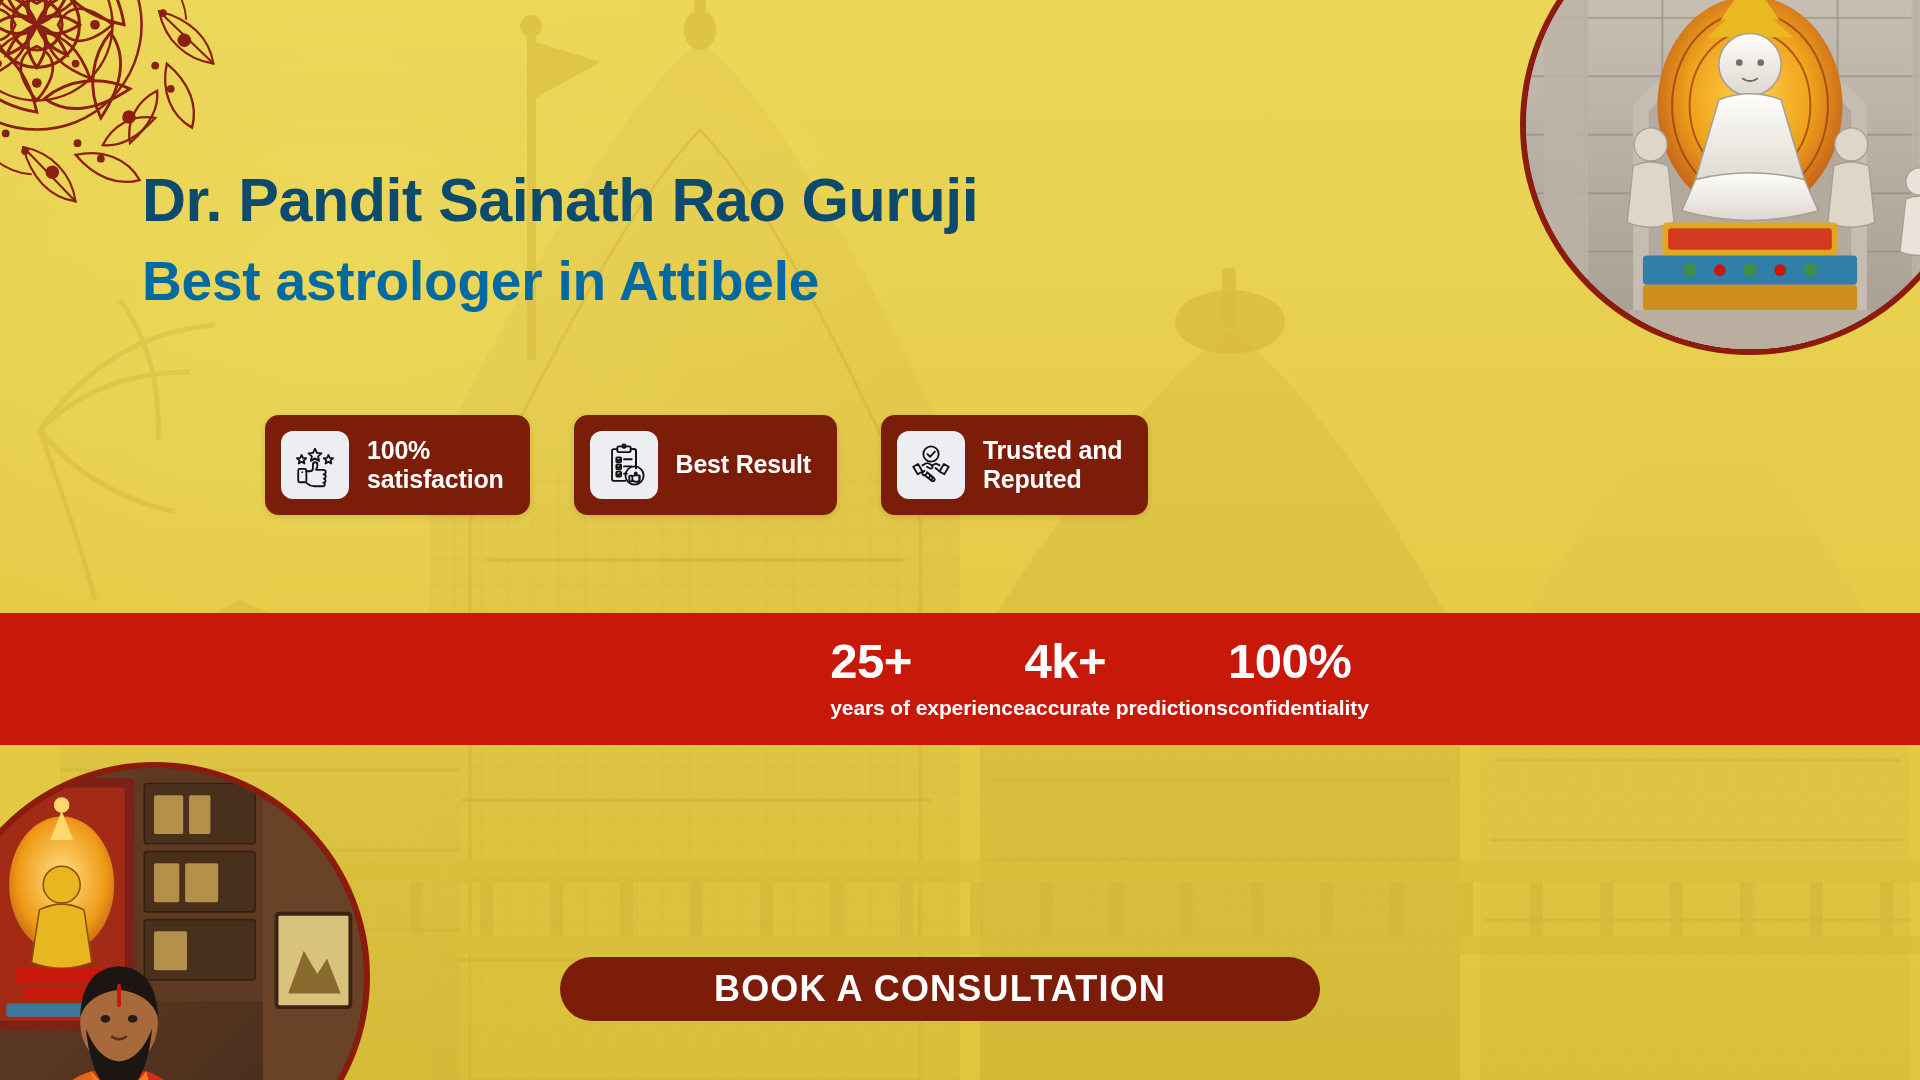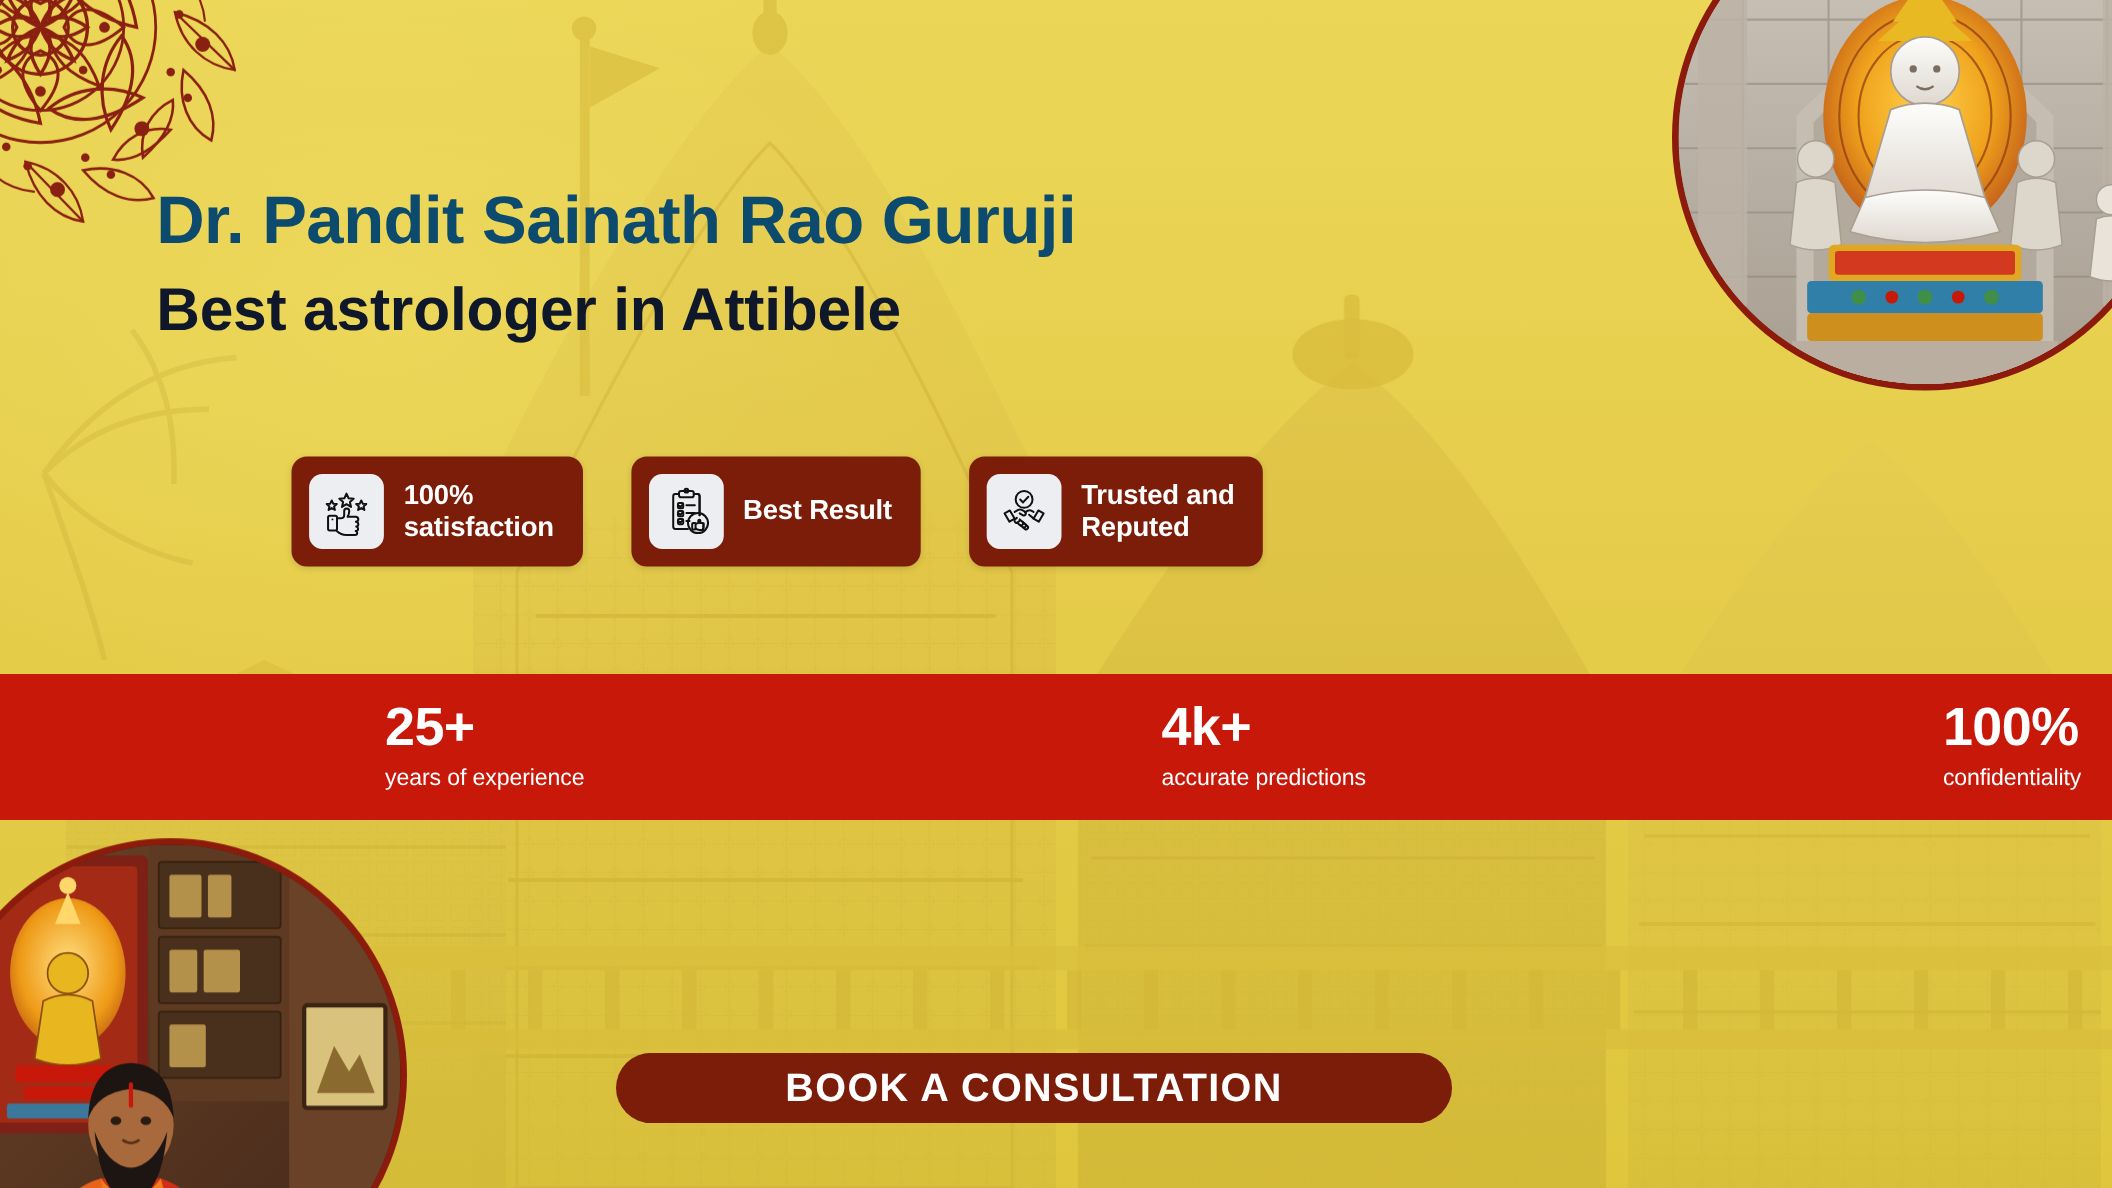--- a/index.html
+++ b/index.html
@@ -68,21 +68,21 @@
     font-size:61px;
     font-weight:bold;
     color:#0c4a6e;
     letter-spacing:-0.5px;
     line-height:1.08;
     white-space:nowrap;
   }
   .title-sub {
     font-size:55px;
     font-weight:bold;
-    color:#0f172a;
+    color:#0369a1;
     letter-spacing:-0.2px;
     line-height:1.15;
     margin-top:16px;
     white-space:nowrap;
   }
 
   
   .badges {
     position:absolute; left:265px; top:415px;
     display:flex; gap:44px; align-items:flex-start;
@@ -117,35 +117,35 @@
   
   .stats-bar {
     position:absolute; left:0; top:613px;
     width:1920px; height:132px;
     background:#c8180a;
     display:flex; align-items:center;
     z-index:5;
   }
   .stats-inner {
     width:100%;
-    padding-left:330px; padding-right:28px;
-    display:flex; justify-content:space-between; align-items:flex-start;margin-left:20px;
+    padding-left:330px; padding-right:51px;
+    display:flex; justify-content:center; align-items:flex-start;
   }
   .stat { text-align:left; }
   .stat-value {
     color:#fff;
     font-size:49px;
     font-weight:bold;
     line-height:1.0;
     letter-spacing:-0.5px;
   }
   .stat-label {
     color:#fff;
     font-size:21px;
-    font-weight:normal;
+    font-weight:bold;
     line-height:1.2;
     margin-top:9px;
     letter-spacing:-0.1px;
   }
 
   
   .cta {
     position:absolute; left:560px; top:957px;
     width:760px; height:64px;
     background:#7c1d09;

